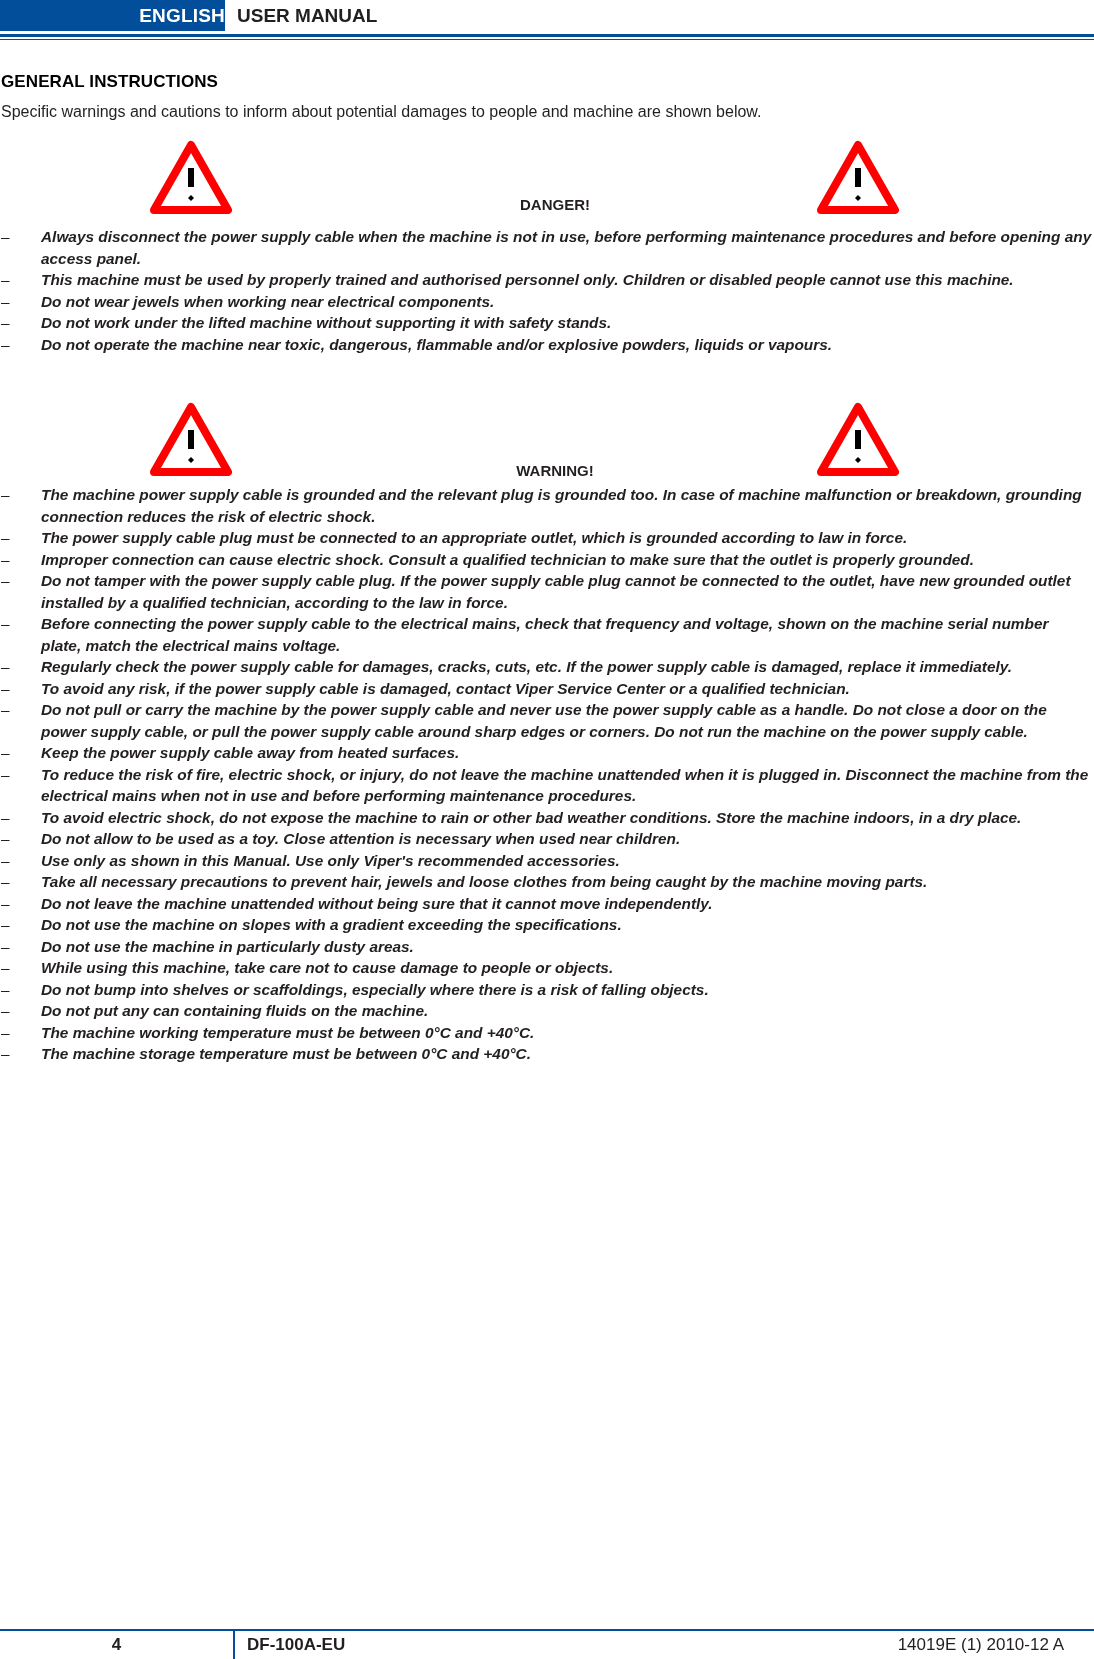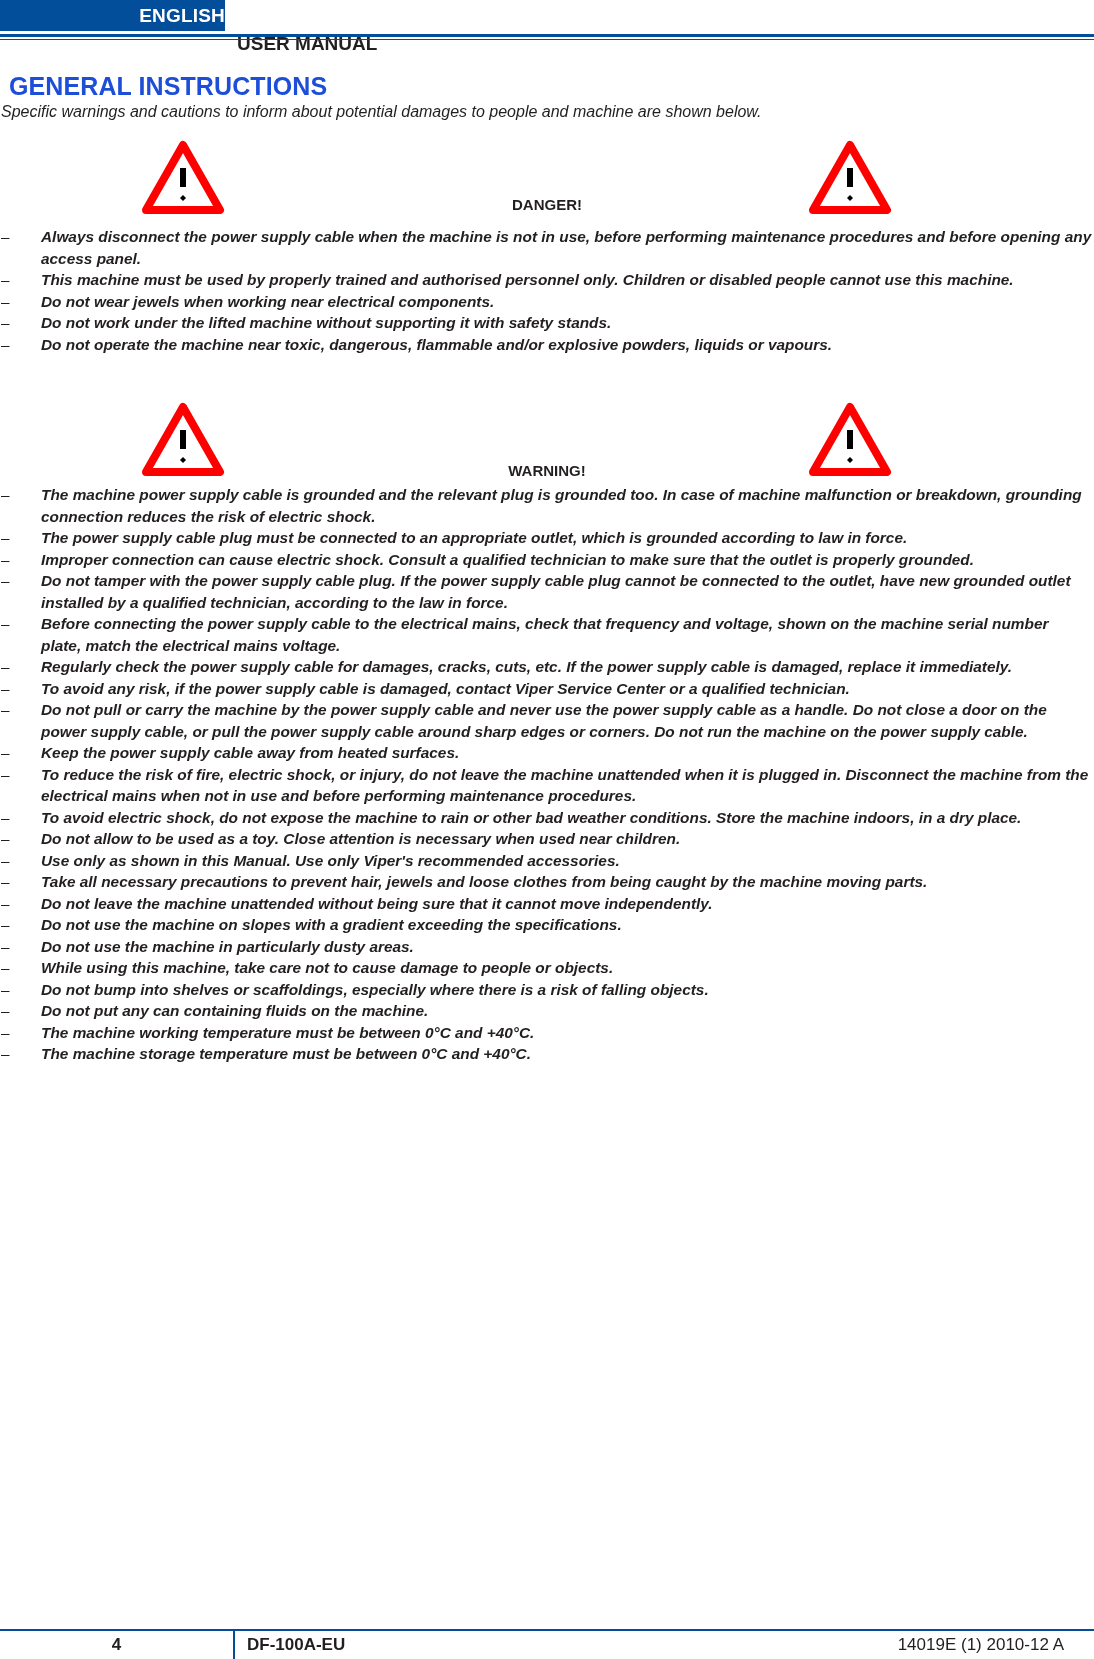--- a/index.html
+++ b/index.html
@@ -16,37 +16,37 @@
     
     .hdr { position: absolute; top: 0; left: 0; width: 1094px; height: 40px; }
     .hdr-lang {
       position: absolute; left: 0; top: 0; width: 225px; height: 31px;
       background: #034e9a; color: #ffffff;
       font-weight: bold; font-size: 19px; line-height: 31px;
       text-align: right; letter-spacing: 0.2px;
     }
     .hdr-title {
       position: absolute; left: 237px; top: 0; height: 31px;
-      font-weight: bold; font-size: 19px; line-height: 31px; color: #231f20; margin-top: 28px;
+      font-weight: bold; font-size: 19px; line-height: 31px; color: #231f20;
     }
     .hdr-line1 { position: absolute; left: 0; top: 34px; width: 1094px; height: 3px; background: #034e9a; }
     .hdr-line2 { position: absolute; left: 0; top: 39px; width: 1094px; height: 1px; background: #034e9a; }
 
     
     .section-title {
       position: absolute; left: 1px; top: 72px;
-      font-weight: bold; font-size: 25px; color: #1d4ed8; letter-spacing: 0.1px; margin-left: 8px;
+      font-weight: bold; font-size: 17px; color: #000000; letter-spacing: 0.1px;
     }
     .section-intro {
       position: absolute; left: 1px; top: 103px;
-      font-size: 16px; color: #231f20; font-style: italic;
+      font-size: 16px; color: #231f20;
     }
 
     
-    .alert-block { position: absolute; left: 0; width: 1036px; height: 80px; }
+    .alert-block { position: absolute; left: 8px; width: 1036px; height: 80px; }
     .tri { position: absolute; width: 84px; height: 76px; }
     .tri svg { width: 84px; height: 76px; display: block; }
     .alert-label {
       position: absolute; width: 1094px; left: 0; text-align: center;
       font-weight: bold; font-size: 15px; color: #231f20;
     }
 
     
     .list { position: absolute; left: 0; width: 1094px; list-style: none; }
     .list li {

